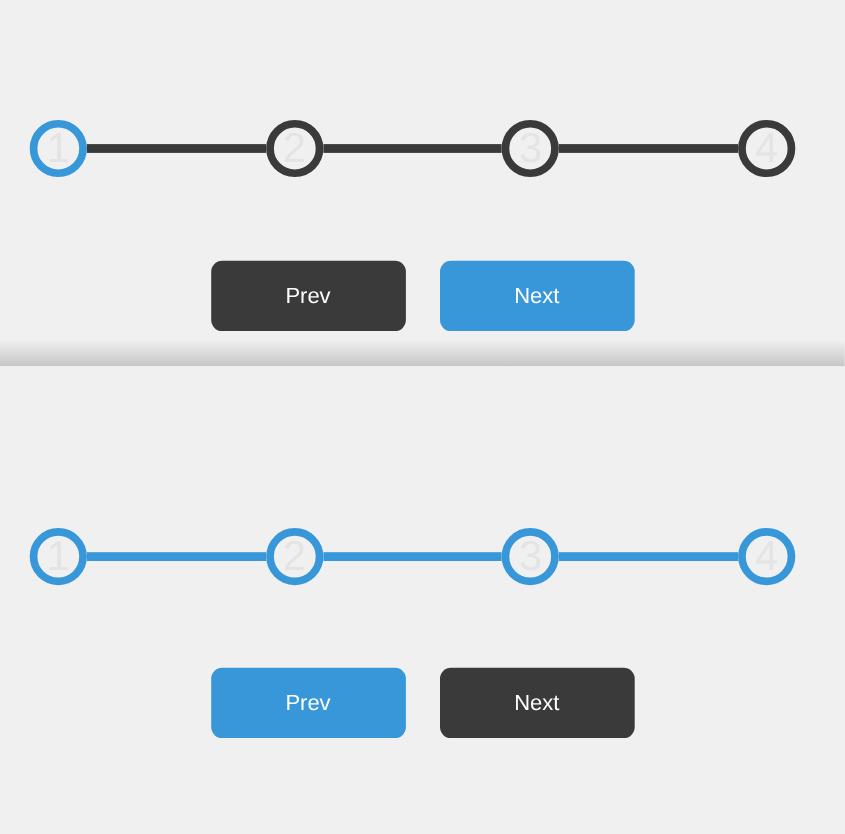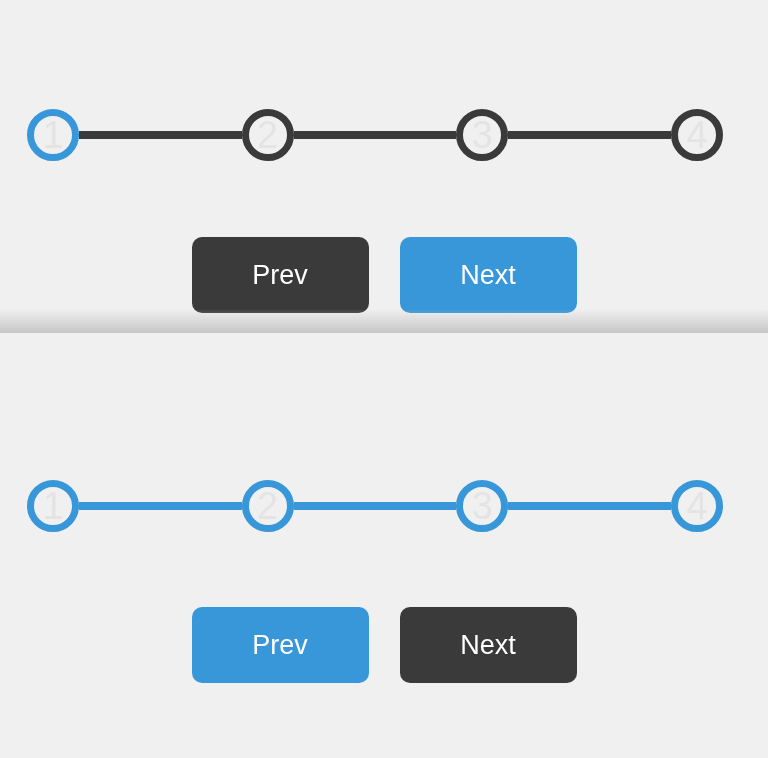--- a/index.html
+++ b/index.html
@@ -85,26 +85,26 @@
   .button-row {
     display: flex;
     justify-content: center;
     gap: 31px;
   }
   .panel-top .button-row    { margin-top: 76px; }
   .panel-bottom .button-row { margin-top: 75px; }
 
   .btn {
     width: 177px;
-    height: 76px;
+    height: 64px;
     border: none;
     border-radius: 10px;
     color: var(--btn-text, #ffffff);
     font-family: "Liberation Sans", sans-serif;
-    font-size: 27px;
+    font-size: 20px;
     font-weight: 400;
     cursor: pointer;
     padding: 0;
   }
   .btn[data-variant="dark"] { background: var(--dark, #3a3a3a); }
   .btn[data-variant="blue"] { background: var(--blue, #3797d9); }
 </style>
 </head>
 <body>
 

